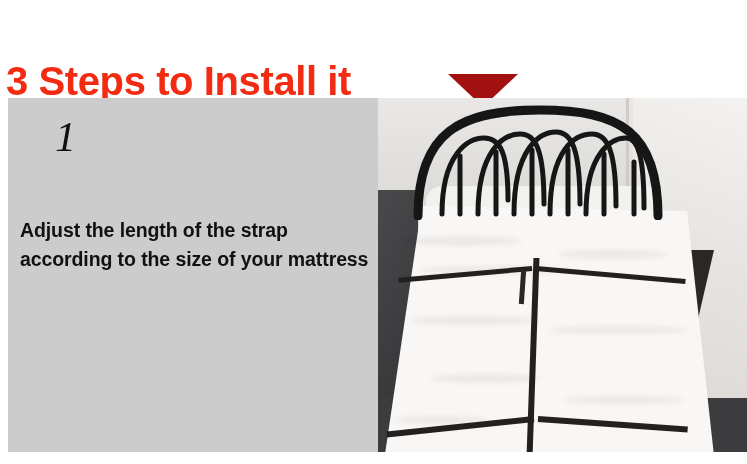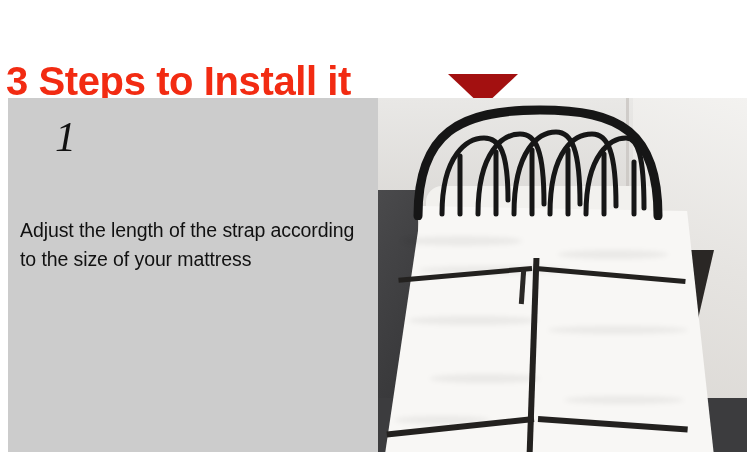--- a/index.html
+++ b/index.html
@@ -12,21 +12,21 @@
               color:#F22B12;letter-spacing:-0.4px;white-space:nowrap;line-height:46px;}
   #arrow-down-icon{position:absolute;left:446px;top:42px;width:74px;height:36px;}
 
   
   #step-panel{position:absolute;left:8px;top:98px;width:370px;height:354px;
               background:#CCCCCC;}
   #step-number{position:absolute;left:47px;top:18px;font-size:42px;line-height:42px;
                color:#111111;font-family:"Liberation Serif","DejaVu Serif",serif;
                font-style:italic;font-weight:normal;}
   #step-description{position:absolute;left:12px;top:118px;width:352px;
-                    font-size:19.5px;font-weight:normal;color:#111111;
+                    font-size:19.5px;font-weight:bold;color:#111111;
                     line-height:29px;letter-spacing:-0.1px;}
 
   
   #photo{position:absolute;left:378px;top:98px;width:369px;height:354px;
          overflow:hidden;background:#d8d6d2;}
   .ph{position:absolute;}
 
   
   #wall-left{left:0;top:0;width:369px;height:200px;
              background:linear-gradient(180deg,#e9e8e6 0%,#dcdad7 55%,#cfccc8 100%);}

